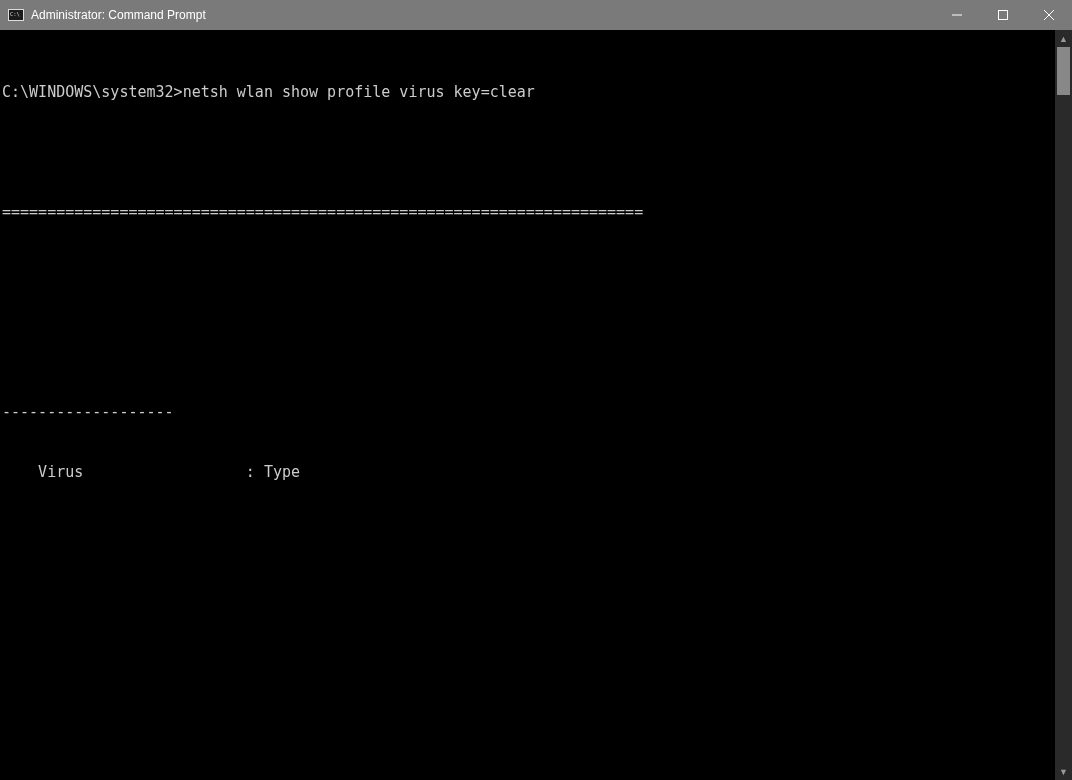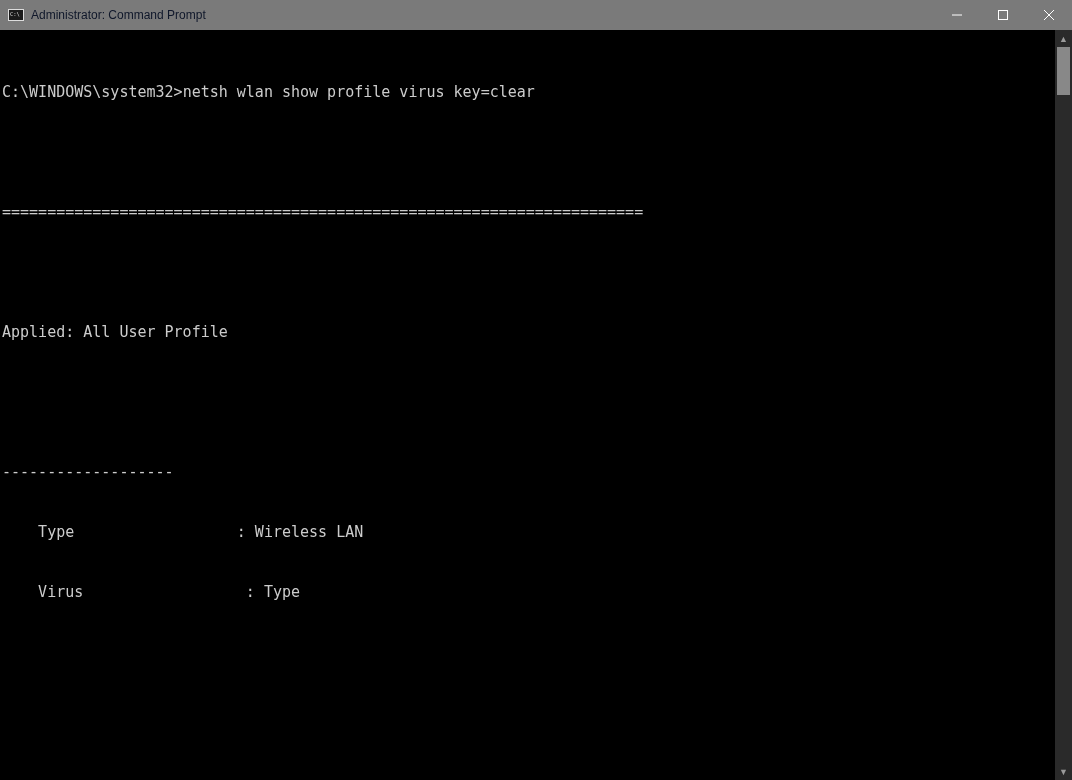--- a/index.html
+++ b/index.html
@@ -25,21 +25,21 @@
     user-select: none;
   }
   .titlebar .app-icon {
     width: 16px; height: 16px;
     margin: 0 7px 0 8px;
     display: flex; align-items: center; justify-content: center;
   }
   .titlebar .title {
     font-size: 12px;
     font-weight: 400;
-    color: #0f172a;
+    color: #ffffff;
     flex: 0 0 auto;
   }
   .titlebar .spacer { flex: 1 1 auto; }
   .titlebar .winbtn {
     width: 46px; height: 30px;
     display: flex; align-items: center; justify-content: center;
     color: #fff;
   }
   .titlebar svg { display: block; }
 
@@ -117,25 +117,23 @@
         </svg>
     </span>
   </div>
 
   <div class="client">
     <div class="terminal">
       <span class="line"><span>C:\WINDOWS\system32&gt;</span><span>netsh wlan show profile virus key=clear</span></span>
       <span class="line"></span>
       <span class="line">=======================================================================</span>
       <span class="line"></span>
-      <span class="line">Applied: All User Profile</span>
       <span class="line"></span>
 
       <span class="line">-------------------</span>
-      <span class="line"><span>    Type                  </span><span>: Wireless LAN</span></span>
       <span class="line"><span>    Virus                  </span><span>: Type</span></span>
       
       
       
       
       
       
 
       
       

